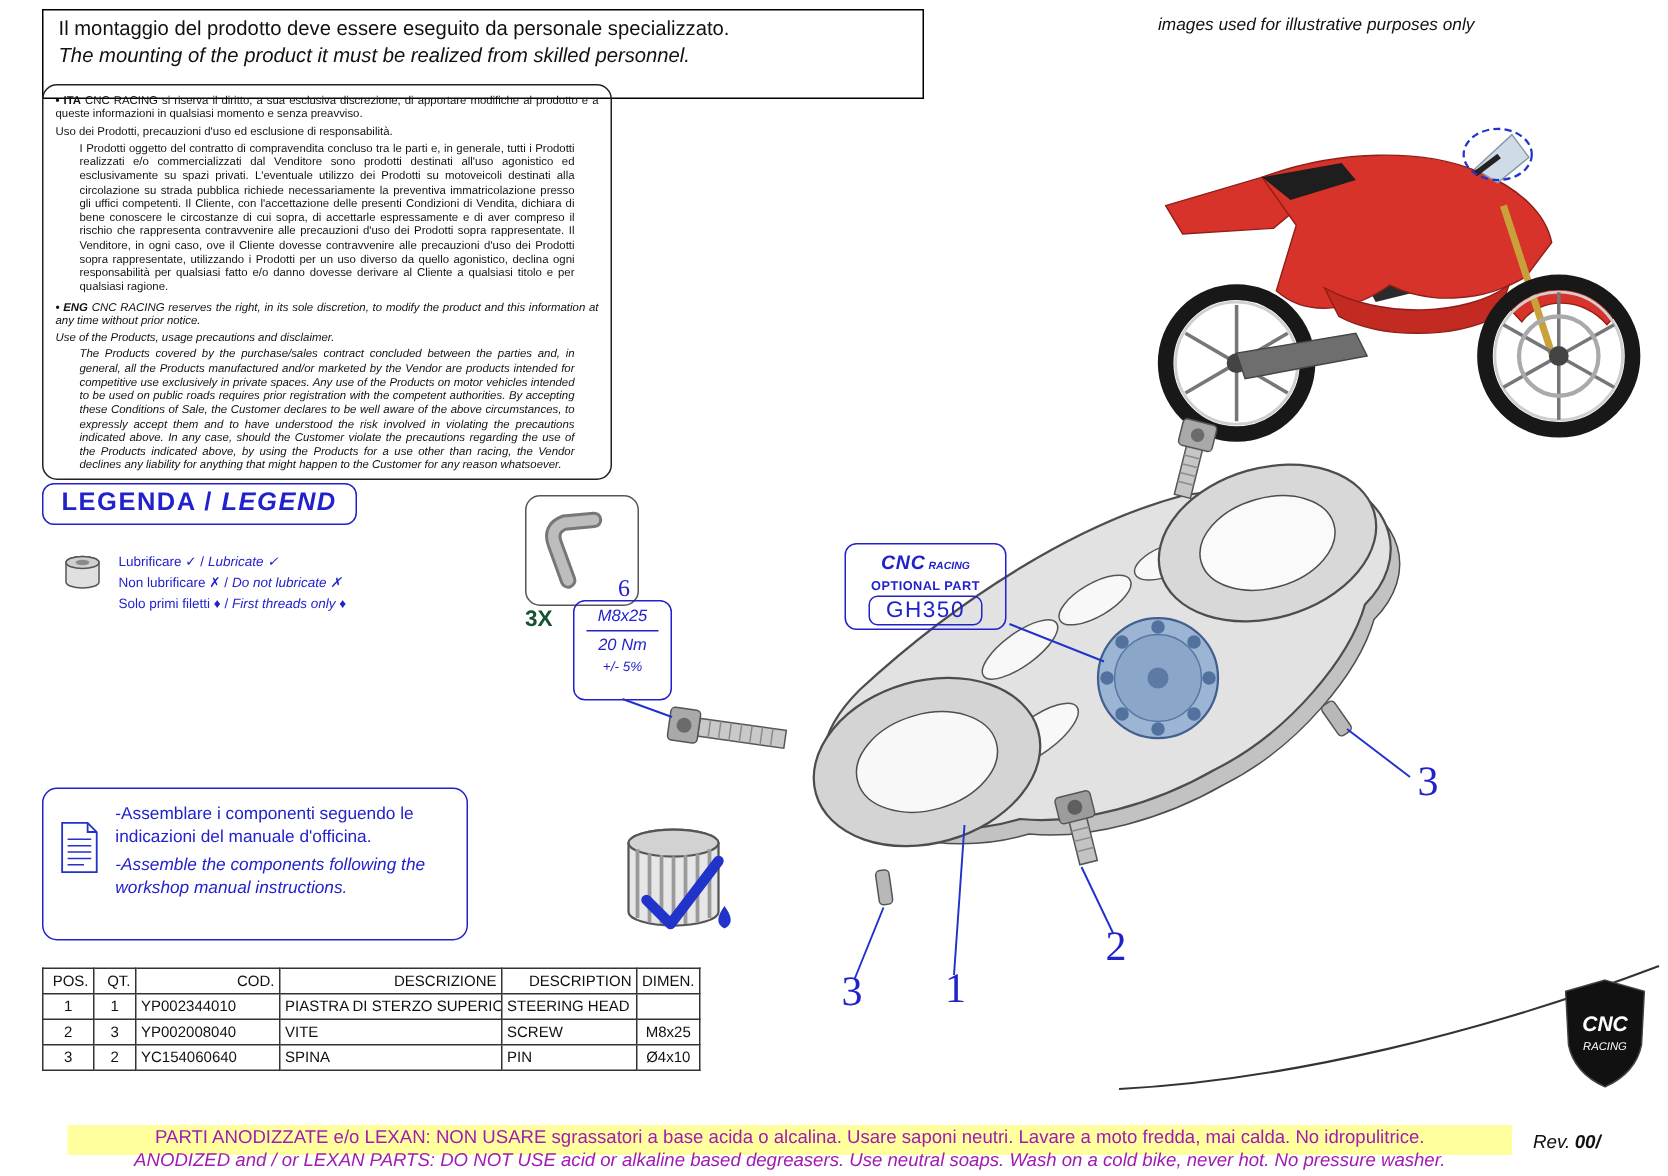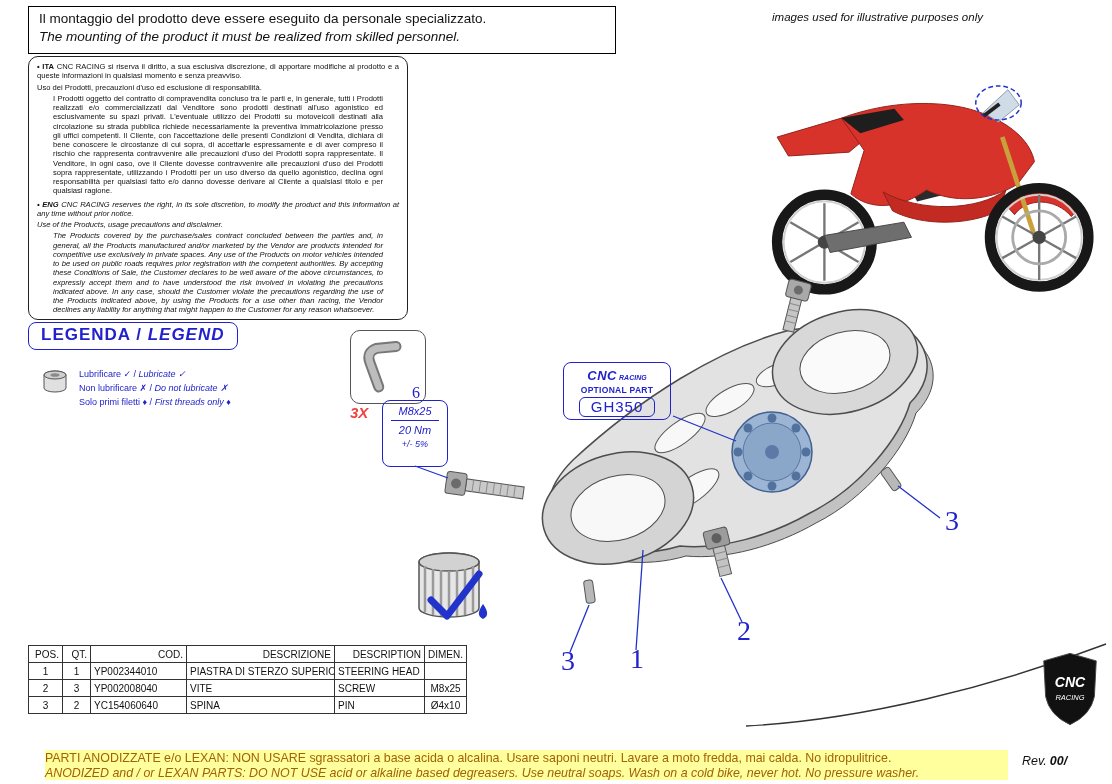--- a/index.html
+++ b/index.html
@@ -3,39 +3,39 @@
 <meta charset="utf-8">
 <style>
   html,body { margin:0; padding:0; background:#fff; }
   .page { position:relative; width:1112px; height:784px; background:#ffffff; overflow:hidden;
           font-family:"Liberation Sans", sans-serif; color:#111; }
   .abs { position:absolute; }
   .i { font-style:italic; }
   .b { font-weight:bold; }
 
   
-  .header-box { left:28px; top:6px; width:566px; border:1.5px solid #000; padding:3px 10px 8px; font-size:13.5px; line-height:1.3; }
+  .header-box { left:28px; top:6px; width:566px; border:1.5px solid #000; padding:3px 10px 20px; font-size:13.5px; line-height:1.3; }
   .img-note { left:772px; top:10px; font-size:11.5px; line-height:1.3; }
 
   
   .disclaimer { left:28px; top:56px; width:362px; height:252px; border:1px solid #222; border-radius:10px;
                 padding:5px 8px; font-size:7.6px; line-height:1.22; text-align:justify; overflow:hidden; }
   .disclaimer p { margin:0 16px 4px; }
   .disclaimer .tight { margin:0 0 2px; }
 
   
   .legend-title { left:28px; top:322px; border:1.6px solid #2222cc; border-radius:8px; padding:2px 12px 4px;
                   color:#2222cc; font-size:17px; font-weight:600; letter-spacing:1px; }
   .legend-rows { left:40px; top:368px; display:flex; align-items:flex-start; gap:9px; color:#2222cc; }
   .legend-lines { font-size:9px; line-height:1.55; }
 
   
   .allen-box { left:350px; top:330px; width:74px; height:72px; border:1.5px solid #555; border-radius:10px; }
   .allen-size { position:absolute; right:5px; bottom:1px; color:#2222cc; font:16px "Liberation Serif", serif; }
-  .qty3x { left:350px; top:404px; color:#ef4444; font-size:15px; font-style:italic; font-weight:600; }
+  .qty3x { left:350px; top:404px; color:#14532d; font-size:15px; font-weight:600; }
   .spec-box { left:382px; top:400px; width:64px; height:62px; border:1.4px solid #2222cc; border-radius:8px;
               color:#2222cc; text-align:center; font-style:italic; font-size:11px; line-height:1.35; padding-top:3px; }
   .spec-box .ul { border-bottom:1px solid #2222cc; margin:0 8px 2px; padding-bottom:1px; }
   .spec-tol { font-size:9px; }
 
   
   .gh-box { left:563px; top:362px; width:108px; height:58px; border:1.6px solid #2222cc; border-radius:8px;
             color:#2222cc; text-align:center; padding-top:3px; box-sizing:border-box; }
   .gh-cnc { font-weight:bold; font-style:italic; font-size:13px; letter-spacing:0.5px; }
   .gh-racing { font-weight:bold; font-style:italic; font-size:7px; margin-left:2px; }
@@ -53,22 +53,22 @@
   table.parts th, table.parts td { border:1px solid #333; padding:1px 3px; height:14px; white-space:nowrap; overflow:hidden; }
   table.parts th { font-weight:400; text-align:right; }
   td.c { text-align:center; }
 
   
   .pst { left:856px; top:656px; font-size:31px; font-weight:bold; letter-spacing:1px; }
   .rev { left:1022px; top:754px; font-size:12.5px; }
   .rev .b { margin-left:3px; }
 
   
-  .warning { left:45px; top:750px; width:963px; height:30px; background:#ffff9e; color:#a16207;
-             font-size:12.4px; line-height:14.5px; padding-top:1px; box-sizing:border-box; }
+  .warning { left:45px; top:750px; width:963px; height:20px; background:#ffff9e; color:#a21caf;
+             text-align:center; font-size:12.4px; line-height:14.5px; padding-top:1px; box-sizing:border-box; }
 
   .callout { font:28px "Liberation Serif", serif; fill:#2222cc; text-anchor:middle; }
 </style>
 </head>
 <body>
 
 <div class="page">
 
   <div class="header-box abs">
     <div>Il montaggio del prodotto deve essere eseguito da personale specializzato.</div>
@@ -228,20 +228,31 @@
   </svg>
 
   <div class="gh-box abs">
     <div>
       <span class="gh-cnc">CNC</span><span class="gh-racing">RACING</span>
     </div>
     <div class="gh-optional">OPTIONAL PART</div>
     <div class="gh-code">GH350</div>
   </div>
 
+  <div class="assembly abs">
+    <svg width="46" height="58" viewBox="0 0 46 58">
+      <path d="M4,2 h28 l10,10 v44 h-38 z" fill="#fff" stroke="#2233cc" stroke-width="2"></path>
+      <path d="M32,2 v10 h10" fill="none" stroke="#2233cc" stroke-width="2"></path>
+      <path d="M10,20 h26 M10,27 h26 M10,34 h26 M10,41 h26 M10,48 h18" stroke="#2233cc" stroke-width="1.6"></path>
+    </svg>
+    <div class="txt">
+      <p>-Assemblare i componenti seguendo le indicazioni del manuale d'officina.</p>
+      <p class="i">-Assemble the components following the workshop manual instructions.</p>
+    </div>
+  </div>
 
   <svg class="abs" style="left:405px; top:548px;" width="88" height="88" viewBox="0 0 88 88">
     <path d="M14,14 a30,9 0 0,1 60,0 v46 a30,9 0 0,1 -60,0 z" fill="#e6e6e6" stroke="#555" stroke-width="1.5"></path>
     <ellipse cx="44" cy="14" rx="30" ry="9" fill="#d2d2d2" stroke="#555" stroke-width="1.5"></ellipse>
     <path d="M20,18 v46 M28,21 v46 M36,22 v46 M44,23 v46 M52,22 v46 M60,21 v46 M68,18 v46" stroke="#9a9a9a" stroke-width="2.5" fill="none"></path>
     <path d="M26,52 L42,68 L74,26" stroke="#2233cc" stroke-width="7" fill="none" stroke-linecap="round" stroke-linejoin="round"></path>
     <path d="M78,56 C83,63 84,68 78,71 C72,68 73,63 78,56" fill="#2233cc"></path>
   </svg>
 
   <table class="parts abs">

